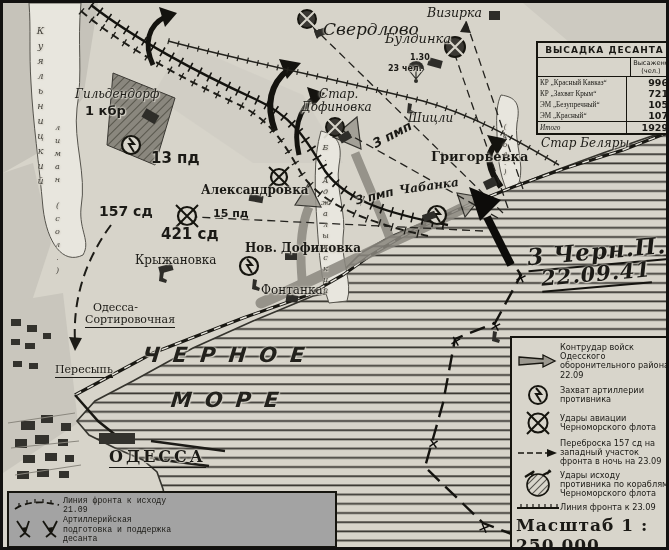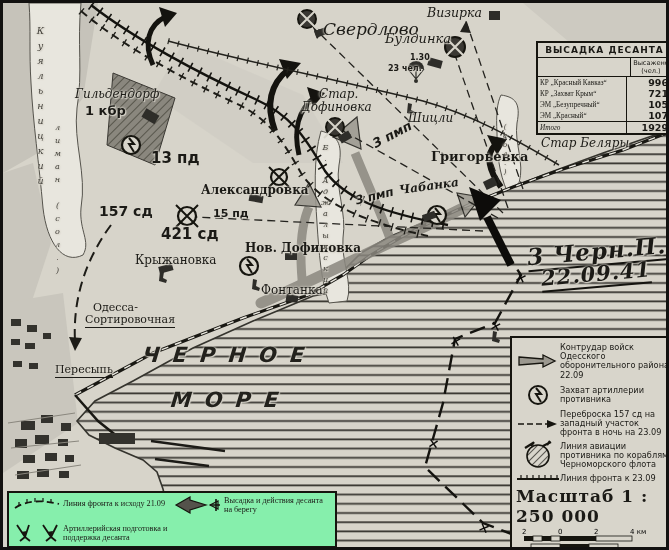--- a/index.html
+++ b/index.html
@@ -40,22 +40,22 @@
            background:#d8d5cb;border-left:2px solid #16150f;border-top:2px solid #16150f;
            box-sizing:border-box;padding:5px 3px 2px 4px;
            font-family:"DejaVu Sans",sans-serif;}
   .lr-item{display:flex;align-items:center;margin-bottom:3px;}
   .lr-icon{width:44px;flex:0 0 44px;display:flex;justify-content:center;}
   .lr-text{font-size:8.2px;line-height:1.12;}
   .scale-title{font-size:17px;font-weight:bold;text-align:left;margin-top:0;
                font-family:"DejaVu Serif",serif;letter-spacing:1px;}
   
   .legendL{position:absolute;left:4px;top:488px;width:330px;height:57px;z-index:4;
-           background:#86efac;border:2.5px solid #16150f;box-sizing:border-box;
-           display:flex;font-family:Liberation Serif, serif;padding:3px 2px;}
+           background:#a3a3a3;border:2.5px solid #16150f;box-sizing:border-box;
+           display:flex;font-family:Liberation Mono, monospace;padding:3px 2px;}
   .ll-col{flex:1;display:flex;flex-direction:column;justify-content:space-between;}
   .ll-item{display:flex;align-items:center;}
   .ll-icon{width:52px;flex:0 0 52px;display:flex;justify-content:center;}
   .ll-text{font-size:8.2px;line-height:1.12;}
 </style>
 </head>
 <body>
 
 <div id="stage">
 
@@ -289,20 +289,21 @@
 <div class="lbl it" style="left:72px;top:84px;font-size:12px">Гильдендорф</div>
 <div class="lbl bd" style="left:82px;top:100px;font-size:13px">1 кбр</div>
 <div class="lbl serifbd" style="left:242px;top:238px;font-size:12px">Нов. Дофиновка</div>
 <div class="lbl" style="left:132px;top:250px;font-size:12px">Крыжановка</div>
 <div class="lbl" style="left:258px;top:280px;font-size:12px">Фонтанка</div>
 <div class="lbl" style="left:90px;top:298px;font-size:11px">Одесса-</div>
 <div class="lbl ul" style="left:82px;top:310px;font-size:11px">Сортировочная</div>
 <div class="lbl ul" style="left:52px;top:360px;font-size:11px">Пересыпь</div>
 <div class="lbl sea-name" style="left:140px;top:340px">ЧЕРНОЕ</div>
 <div class="lbl sea-name" style="left:168px;top:385px">МОРЕ</div>
+<div class="lbl serifbd ul" style="left:106px;top:444px;font-size:16px;letter-spacing:3px">ОДЕССА</div>
 <div class="lbl bd it" style="left:368px;top:124px;font-size:13px;transform:rotate(-28deg)">3 пмп</div>
 <div class="lbl bd it" style="left:352px;top:186px;font-size:12px;transform:rotate(-14deg)">3 пмп</div>
 <div class="lbl vert" style="left:32px;top:22px;height:210px">Куяльницкий</div>
 <div class="lbl vert" style="left:50px;top:120px;height:130px;font-size:8px">лиман (сол.)</div>
 <div class="lbl vert" style="left:318px;top:140px;height:150px;font-size:8px;letter-spacing:2px">Б. Аджалыкский</div>
 <div class="lbl vert" style="left:498px;top:120px;height:60px;font-size:7px;letter-spacing:1px">(сол.)</div>
 <div class="lbl hand" style="left:524px;top:232px;font-size:23px">3 Черн.П.МП</div>
 <div class="lbl hand" style="left:538px;top:258px;font-size:21px">22.09.41</div>
 
 <div class="ltable">
@@ -346,36 +347,45 @@
     <span class="lr-icon">
       <svg width="26" height="24" viewBox="0 0 26 24">
         <circle cx="13" cy="12" r="9" fill="none" stroke="#16150f" stroke-width="2"></circle>
         <path d="M11,5 L16,11 L11,11 L16,19" fill="none" stroke="#16150f" stroke-width="2"></path>
       </svg>
     </span>
     <span class="lr-text">Захват артиллерии противника</span>
   </div>
   <div class="lr-item">
     <span class="lr-icon">
+      <svg width="28" height="26" viewBox="0 0 28 26">
+        <circle cx="14" cy="13" r="9.5" fill="none" stroke="#16150f" stroke-width="2"></circle>
+        <path d="M3,2 L25,24 M25,2 L3,24" stroke="#16150f" stroke-width="2"></path>
+      </svg>
+    </span>
+    <span class="lr-text">Удары авиации Черноморского флота</span>
+  </div>
+  <div class="lr-item">
+    <span class="lr-icon">
       <svg width="42" height="12" viewBox="0 0 42 12">
         <line x1="1" y1="6" x2="32" y2="6" stroke="#16150f" stroke-width="1.6" stroke-dasharray="6 3"></line>
         <polygon points="40,6 30,2 30,10" fill="#16150f"></polygon>
       </svg>
     </span>
     <span class="lr-text">Переброска 157 сд на западный участок фронта в ночь на 23.09</span>
   </div>
   <div class="lr-item">
     <span class="lr-icon">
       <svg width="34" height="30" viewBox="0 0 34 30">
         <circle cx="17" cy="16" r="11" fill="url(#hatchCircle)" stroke="#16150f" stroke-width="1.6"></circle>
         <path d="M4,8 L12,3 M10,6 l3,-4" stroke="#16150f" stroke-width="2.2"></path>
         <path d="M22,6 L30,2 M26,5 l3,-4" stroke="#16150f" stroke-width="2.2"></path>
       </svg>
     </span>
-    <span class="lr-text">Линия авиации противника по кораблям Черноморского флота</span>
+    <span class="lr-text">Удары исходу противника по кораблям Черноморского флота</span>
   </div>
   <div class="lr-item">
     <span class="lr-icon">
       <svg width="42" height="10" viewBox="0 0 42 10">
         <line x1="0" y1="6" x2="42" y2="6" stroke="#16150f" stroke-width="1.8"></line>
         <path d="M4,6 v-4 M10,6 v-4 M16,6 v-4 M22,6 v-4 M28,6 v-4 M34,6 v-4 M40,6 v-4" stroke="#16150f" stroke-width="1.2"></path>
       </svg>
     </span>
     <span class="lr-text">Линия фронта к 23.09</span>
   </div>
@@ -421,26 +431,16 @@
           <path d="M4,2 L12,14 M16,2 L12,14 M12,14 l-5,4 M12,14 l5,4" stroke="#16150f" stroke-width="1.8" fill="none"></path>
           <path d="M30,2 L38,14 M44,2 L38,14 M38,14 l-5,4 M38,14 l5,4" stroke="#16150f" stroke-width="1.8" fill="none"></path>
           <polygon points="12,14 8,9 14,8" fill="#16150f"></polygon>
           <polygon points="38,14 34,9 40,8" fill="#16150f"></polygon>
         </svg>
       </span>
       <span class="ll-text">Артиллерийская подготовка и поддержка десанта</span>
     </div>
   </div>
   <div class="ll-col">
-    <div class="ll-item">
-      <span class="ll-icon">
-        <svg width="52" height="18" viewBox="0 0 52 18">
-          <polygon points="4,9 20,4 20,1 34,9 20,17 20,14" fill="#54524b" stroke="#16150f" stroke-width="1.2" transform="rotate(180 19 9)"></polygon>
-          <path d="M38,9 h10 M44,3 v12" stroke="#16150f" stroke-width="1.6"></path>
-          <polygon points="38,9 46,5 46,13" fill="none" stroke="#16150f" stroke-width="1.2"></polygon>
-        </svg>
-      </span>
-      <span class="ll-text">Высадка и действия десанта на берегу</span>
-    </div>
   </div>
 </div>
 
 </div>
 
 </body></html>

